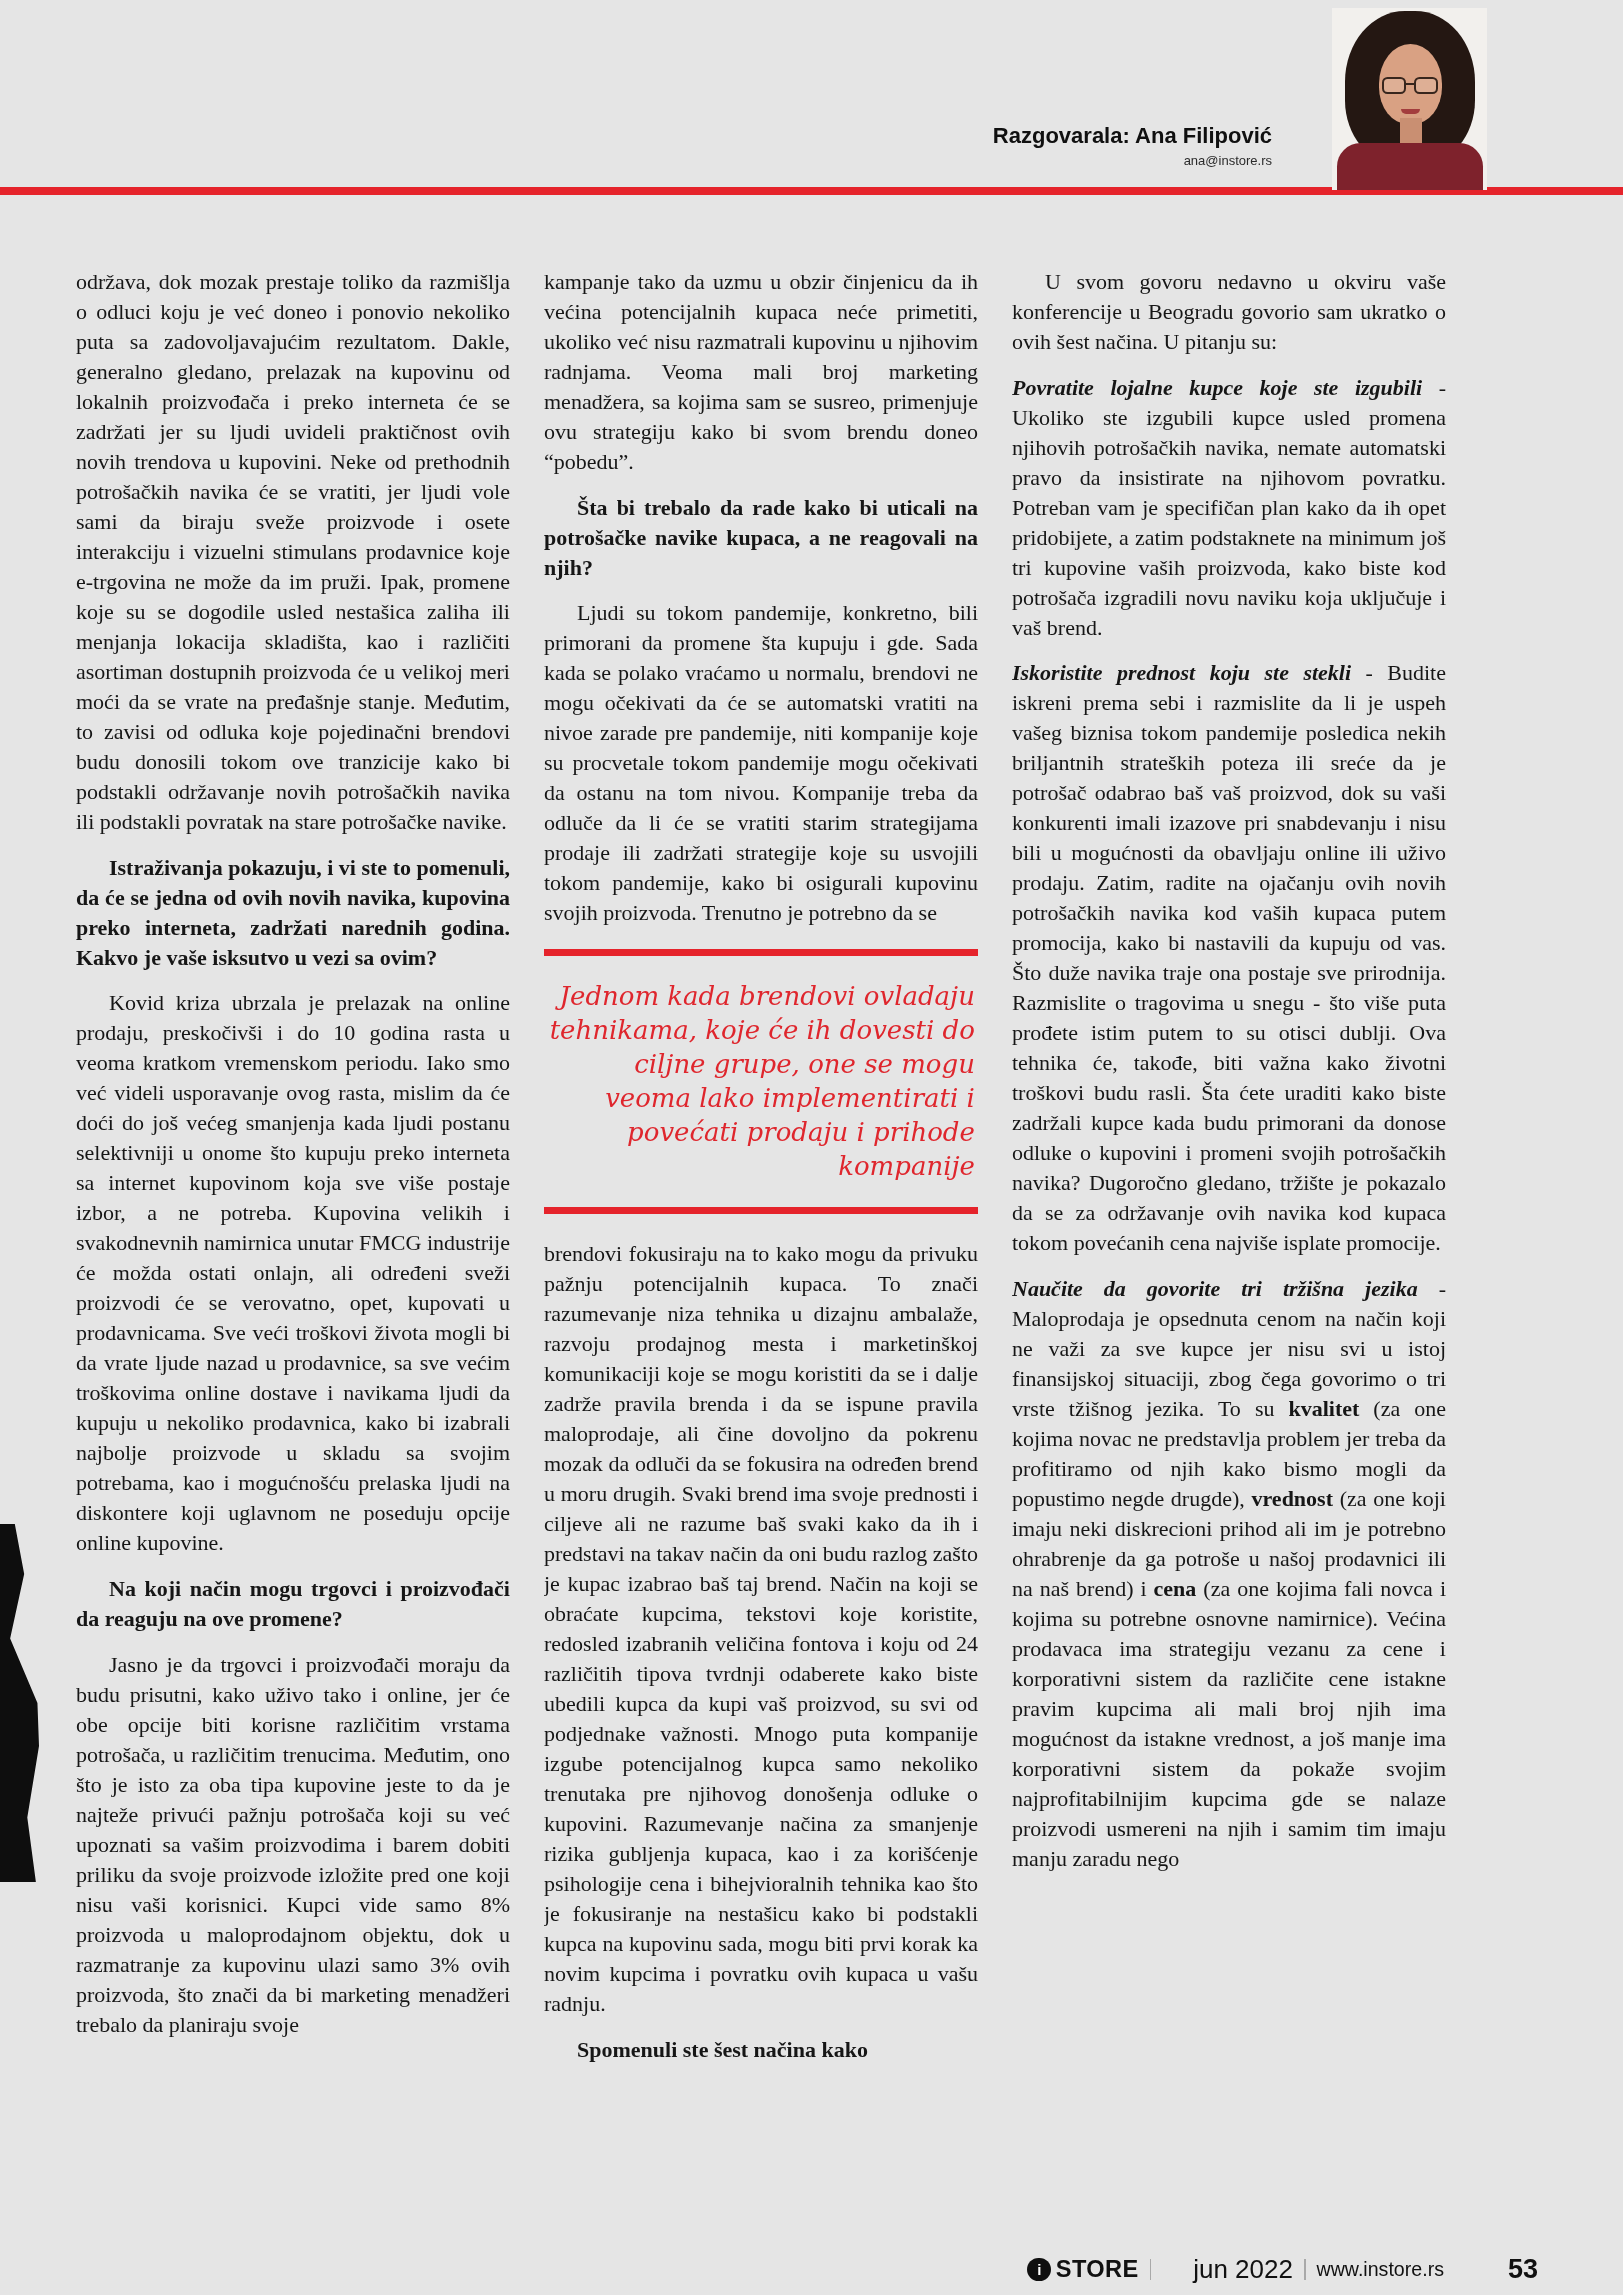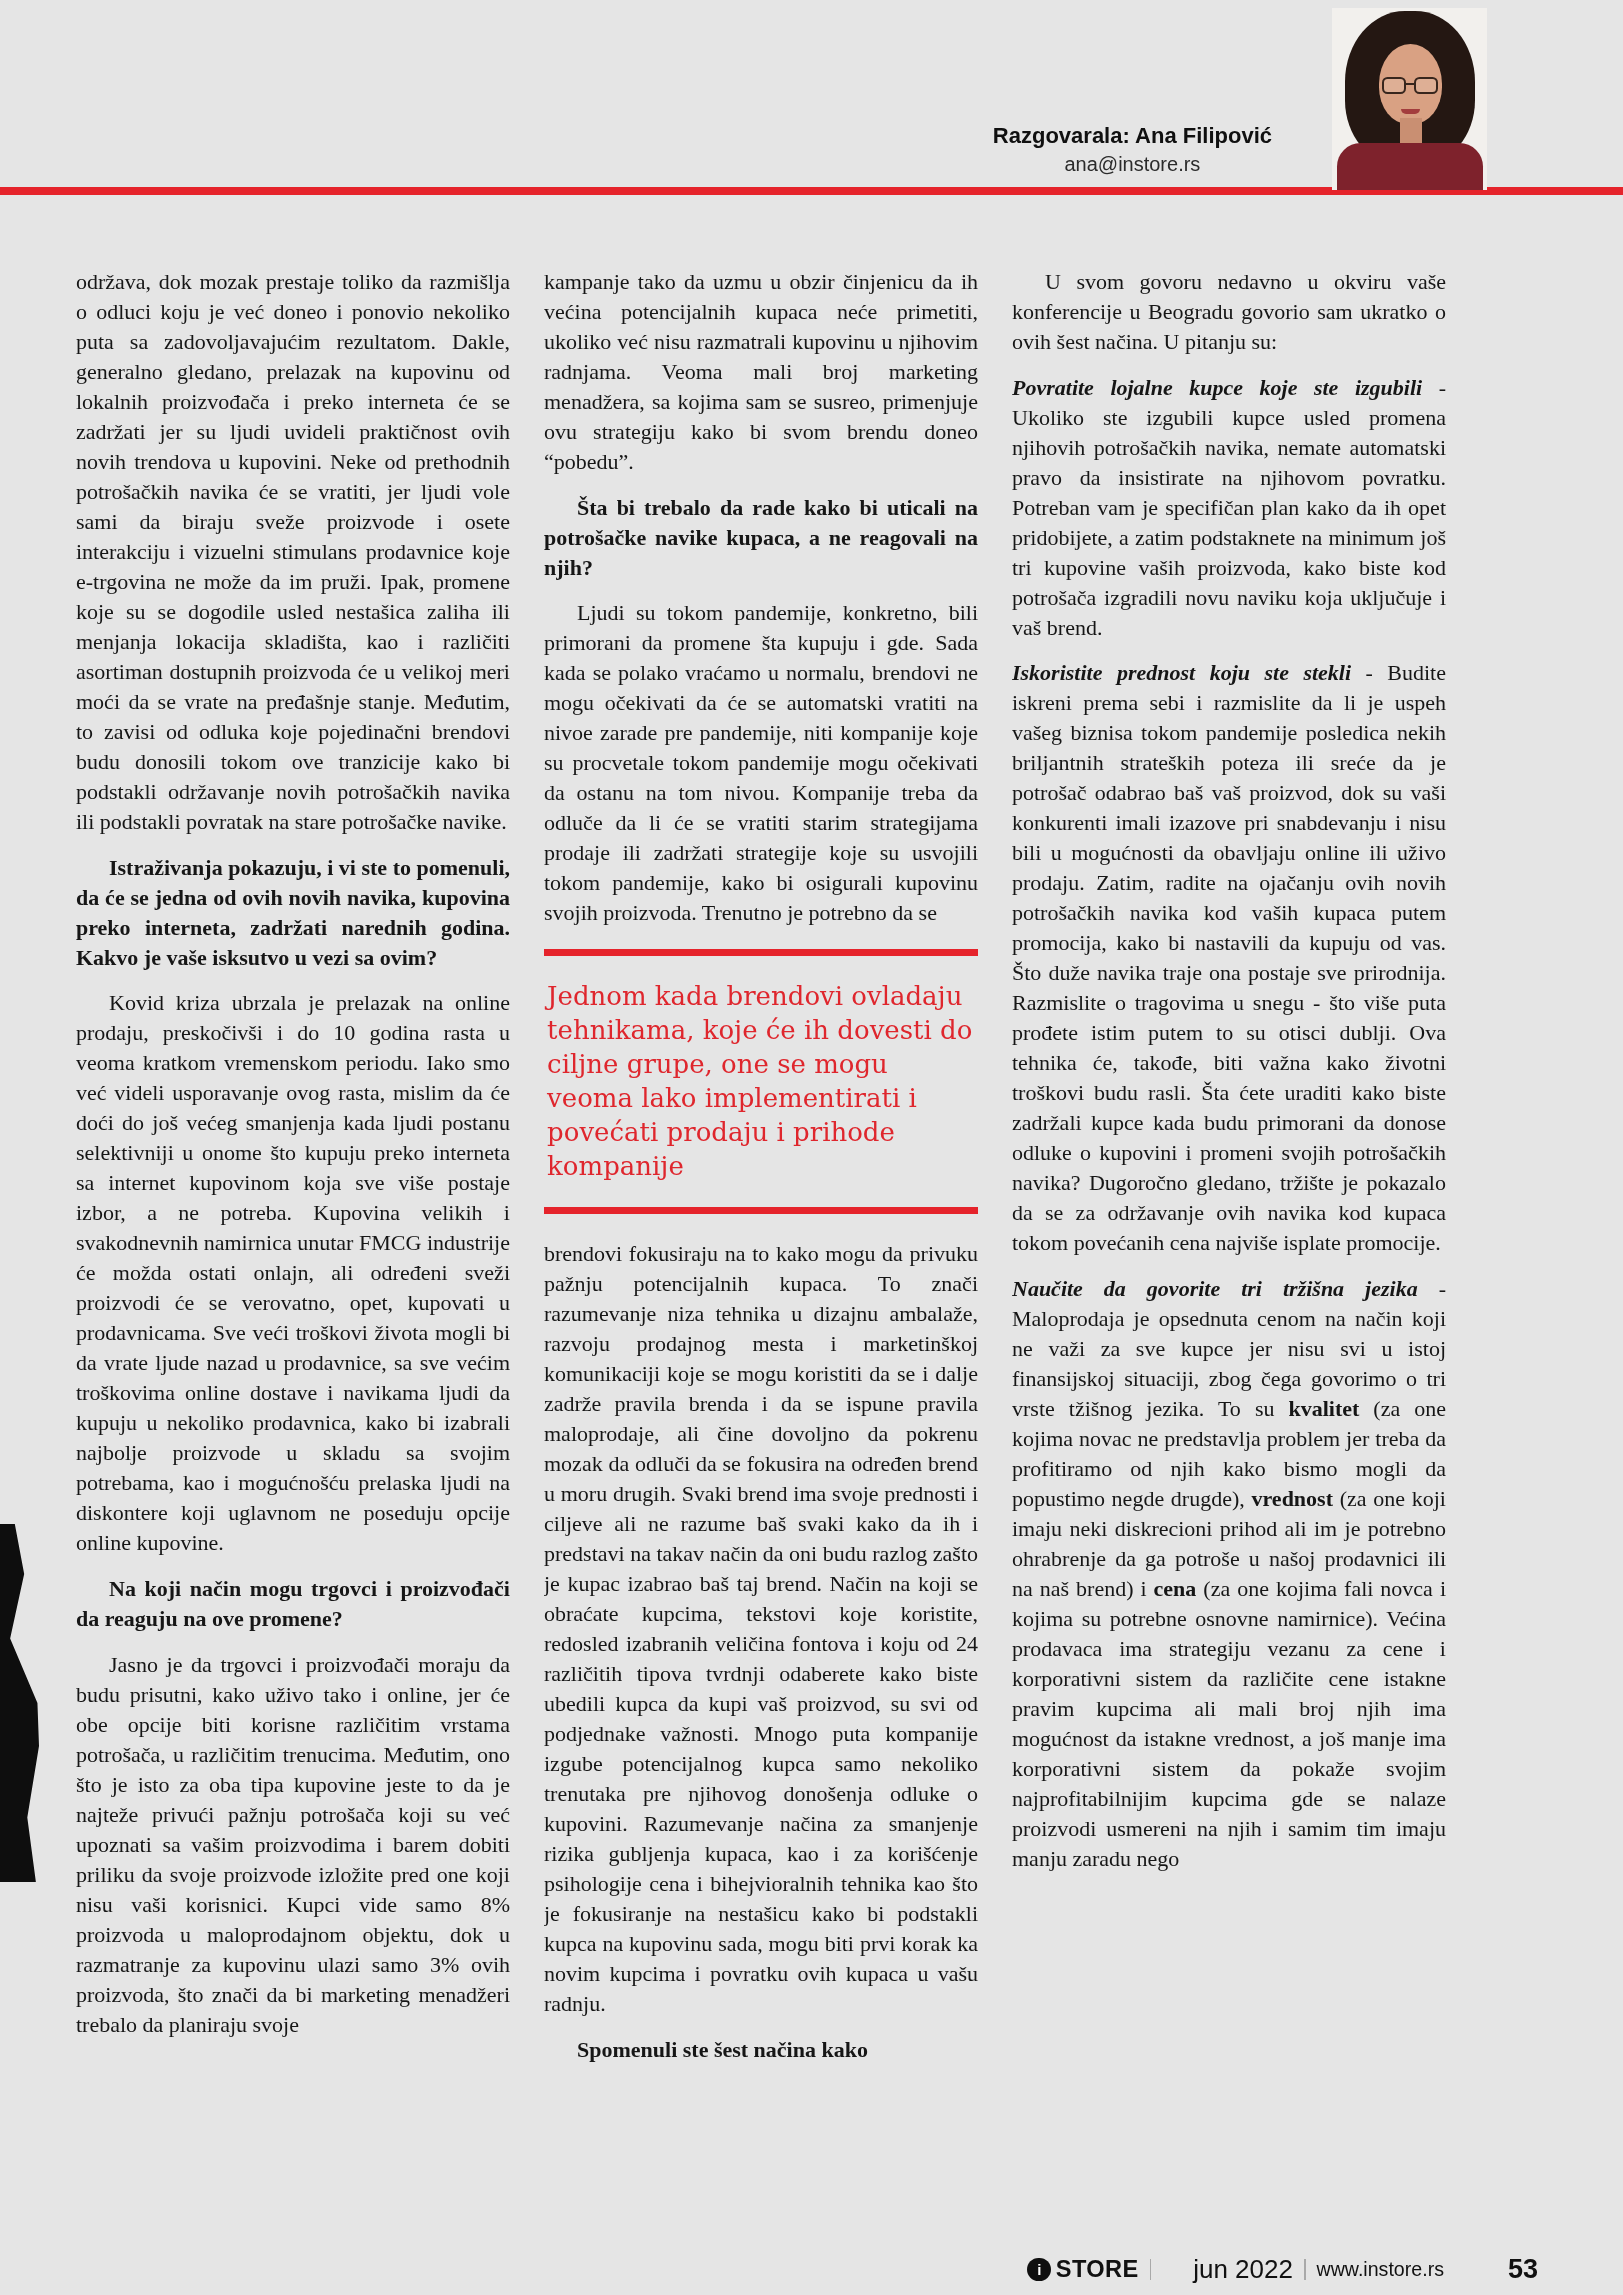--- a/index.html
+++ b/index.html
@@ -9,21 +9,21 @@
     font-family:"Liberation Serif", serif; color:#161616;
   }
   .page { position:absolute; inset:0; background:#e5e5e5; overflow:hidden; }
 
   
   .byline-block {
     position:absolute; top:123px; right:351px;
     font-family:"Liberation Sans", sans-serif; text-align:right;
   }
   .byline { font-weight:700; font-size:22px; color:#101010; }
-  .byline-email { font-size:20px; color:#2b2b2b; text-align:center; margin-top:3.9px; }
+  .byline-email { font-size:13px; color:#2b2b2b; text-align:right; margin-top:3.9px; }
   .header-rule { position:absolute; left:0; top:187px; width:1623px; height:7.9px; background:var(--accent,#e5232b); }
 
   
   .portrait {
     position:absolute; left:1332px; top:7.9px; width:155px; height:182px;
     background:#f2f0ed; overflow:hidden; z-index:2;
   }
   .portrait .hair { position:absolute; left:12.6px; top:3.1px; width:130px; height:154px; background:#241712; border-radius:46% 46% 42% 42%; }
   .portrait .face { position:absolute; left:47px; top:36px; width:63px; height:80px; background:#d9a183; border-radius:50% 50% 46% 46%; }
   .portrait .lens { position:absolute; top:69px; width:23.6px; height:17.3px; border:2.4px solid #38261d; border-radius:5.5px; background:rgba(255,255,255,.15); }
@@ -53,22 +53,22 @@
   .col p:last-child { margin-bottom:0; }
   p.question { font-weight:700; }
   p.indent { text-indent:33px; }
   .lead { font-weight:700; font-style:italic; }
   .b { font-weight:700; }
 
   
   .pullquote { margin:20.4px 0 25px 0; }
   .pullquote .rule { height:7px; background:var(--accent,#e5232b); }
   .pullquote .quote-text {
-    margin:0; padding:23.6px 3.1px; text-align:left; text-indent:0;
-    font-family:"DejaVu Serif", serif; 
+    margin:0; padding:23.6px 3.1px; text-align:right; text-indent:0;
+    font-family:"DejaVu Serif", serif; font-style:italic;
     font-size:26px; line-height:34px; color:var(--quote,#e0262c);
   }
 
   
   .footer {
     position:absolute; left:84px; right:85px; top:2252px; height:35px;
     display:flex; align-items:center; justify-content:flex-end;
     font-family:"Liberation Sans", sans-serif; color:#111;
   }
   .logo-circle {

